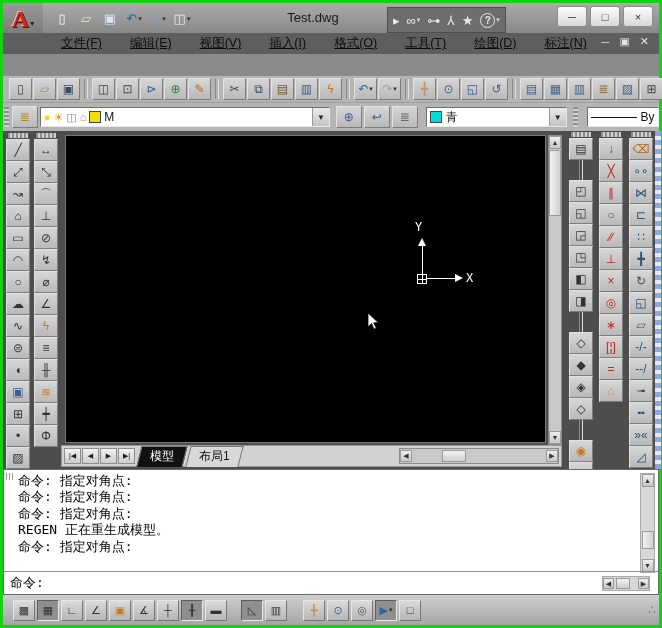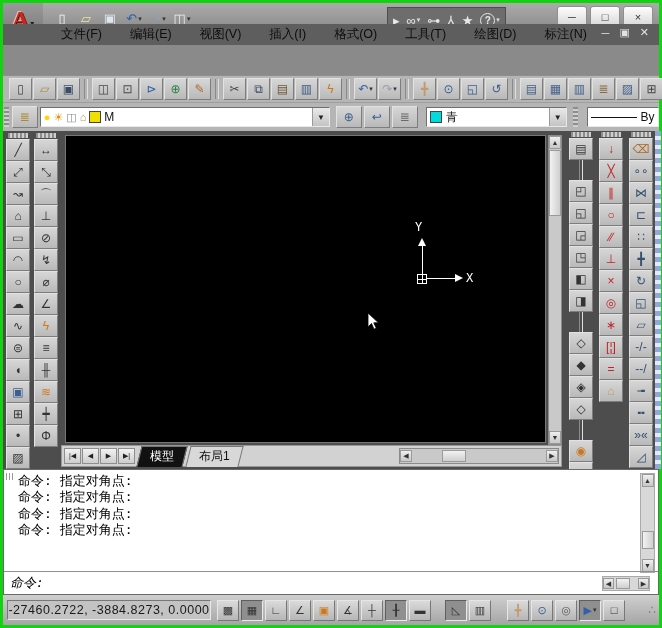--- a/index.html
+++ b/index.html
@@ -27,21 +27,21 @@
   .winbtns{position:absolute;right:6px;top:3px;display:flex;gap:3px;}
   .wbtn{width:30px;height:21px;border:1px solid #8f8f8f;border-radius:3px;
     background:linear-gradient(#fdfdfd,#d8d8d8);display:flex;align-items:center;justify-content:center;
     font-size:11px;color:#333;padding:0;}
   .has-caret::after{content:"▾";font-size:7px;color:#333;margin-left:1px;}
   .icbtn.has-caret::after{color:#ddd;}
 
   
   .menurow{position:absolute;left:0;width:656px;background:#5e5e5e;color:#0d0d0d;
     display:flex;align-items:center;font-size:12.5px;}
-  .menurow1{top:21px;height:21px;}
+  .menurow1{top:30px;height:21px;text-decoration:underline;}
   .menurow2{top:52px;height:20px;}
   .mitem{padding:1px 14px;background:transparent;border:none;color:#0d0d0d;font-size:12.5px;}
   .docbtns{position:absolute;right:8px;top:2px;display:flex;gap:6px;}
   .dbtn{background:transparent;border:none;color:#e3e3e3;font-size:11px;padding:0 2px;}
 
   
   .stdbar{position:absolute;left:0;top:72px;width:656px;height:27px;background:#b5b5b5;
     border-top:1px solid #8e8e8e;display:flex;align-items:center;padding-left:2px;box-sizing:border-box;}
   .propbar{position:absolute;left:0;top:99px;width:656px;height:29px;background:#b5b5b5;
     border-top:1px solid #9e9e9e;display:flex;align-items:center;box-sizing:border-box;}
@@ -115,21 +115,21 @@
     border:1px solid #6a6a6a;box-sizing:border-box;}
   .cmdgrip{position:absolute;left:2px;top:3px;width:9px;height:7px;
     background:repeating-linear-gradient(90deg,#9a9a9a 0 1px,#fff 1px 3px);}
   .cmdhist{position:absolute;left:14px;top:3px;right:37px;height:98px;
     font-family:"DejaVu Sans Mono",monospace;font-size:13px;line-height:16.4px;color:#000;overflow:hidden;}
   .cmdvscroll{position:absolute;right:3px;top:3px;width:15px;height:100px;background:#d8d8d8;
     border:1px solid #aaa;box-sizing:border-box;display:flex;flex-direction:column;align-items:center;}
   .cmdvscroll .vthumb{height:18px;margin-top:44px;}
   .cmddivider{position:absolute;left:0;right:0;bottom:22px;border-top:1px solid #8f8f8f;}
   .cmdinput{position:absolute;left:6px;bottom:3px;height:17px;display:flex;
-    font-family:"DejaVu Sans Mono",monospace;font-size:13px;color:#000;font-style:italic;}
+    font-family:"DejaVu Sans Mono",monospace;font-size:13px;color:#000;}
   .cmdhscroll{position:absolute;right:8px;bottom:3px;width:48px;height:15px;background:#d8d8d8;
     border:1px solid #aaa;box-sizing:border-box;display:flex;align-items:center;}
   .cmdhscroll .hthumb{width:14px;height:11px;margin-left:2px;}
   .cmdhscroll .sbtn{height:11px;width:11px;}
   .cmdhscroll .right{margin-left:auto;}
 
   
   .statusbar{position:absolute;left:0;top:592px;width:656px;height:30px;
     background:linear-gradient(#cfcfcf,#a5a5a5);display:flex;align-items:center;padding-left:4px;box-sizing:border-box;}
   .coords{width:204px;height:20px;background:#c3c3c3;border:1px solid;border-color:#777 #e8e8e8 #e8e8e8 #777;
@@ -167,20 +167,21 @@
         <button class="qbtn has-caret">
           <span class="glyph" data-glyph="" style="color: rgb(47, 98, 168);">↶</span>
         </button>
         <button class="qbtn has-caret">
           <span class="glyph" data-glyph="" style="color: rgb(147, 160, 173);">↷</span>
         </button>
         <button class="qbtn has-caret">
           <span class="glyph" data-glyph="" style="color: rgb(236, 236, 236);">◫</span>
         </button>
     </div>
+    <div class="wtitle">Test.dwg</div>
     <div class="infocenter">
       <button class="icbtn">
           <span data-glyph="">▸</span>
         </button>
         <button class="icbtn has-caret">
           <span data-glyph="">∞</span>
         </button>
         <button class="icbtn">
           <span data-glyph="">⊶</span>
         </button>
@@ -636,40 +637,40 @@
     </div>
     <div class="edgestrip"></div>
   </div>
 
   <div class="cmdarea">
     <span class="cmdgrip"></span>
     <div class="cmdhist">
       <div class="cmdline">命令: 指定对角点:</div>
         <div class="cmdline">命令: 指定对角点:</div>
         <div class="cmdline">命令: 指定对角点:</div>
+        <div class="cmdline">REGEN 正在重生成模型。</div>
         <div class="cmdline">命令: 指定对角点:</div>
     </div>
     <div class="cmdvscroll">
       <button class="sbtn">▲</button>
       <div class="vthumb"></div>
       <button class="sbtn down" style="margin-top:auto">▼</button>
     </div>
     <div class="cmddivider"></div>
     <div class="cmdinput">
       <span>命令:</span>
     </div>
     <div class="cmdhscroll">
       <button class="sbtn">◀</button>
       <div class="hthumb"></div>
       <button class="sbtn right">▶</button>
     </div>
   </div>
 
   <div class="statusbar">
-    <div class="coords">-27460.2722, -3884.8273, 0.0000</div>
     <div class="sbgroup" style="margin-left:6px">
       <button class="sbtnq">
           <span data-glyph="">▩</span>
         </button>
         <button class="sbtnq pressed">
           <span data-glyph="">▦</span>
         </button>
         <button class="sbtnq">
           <span data-glyph="">∟</span>
         </button>

